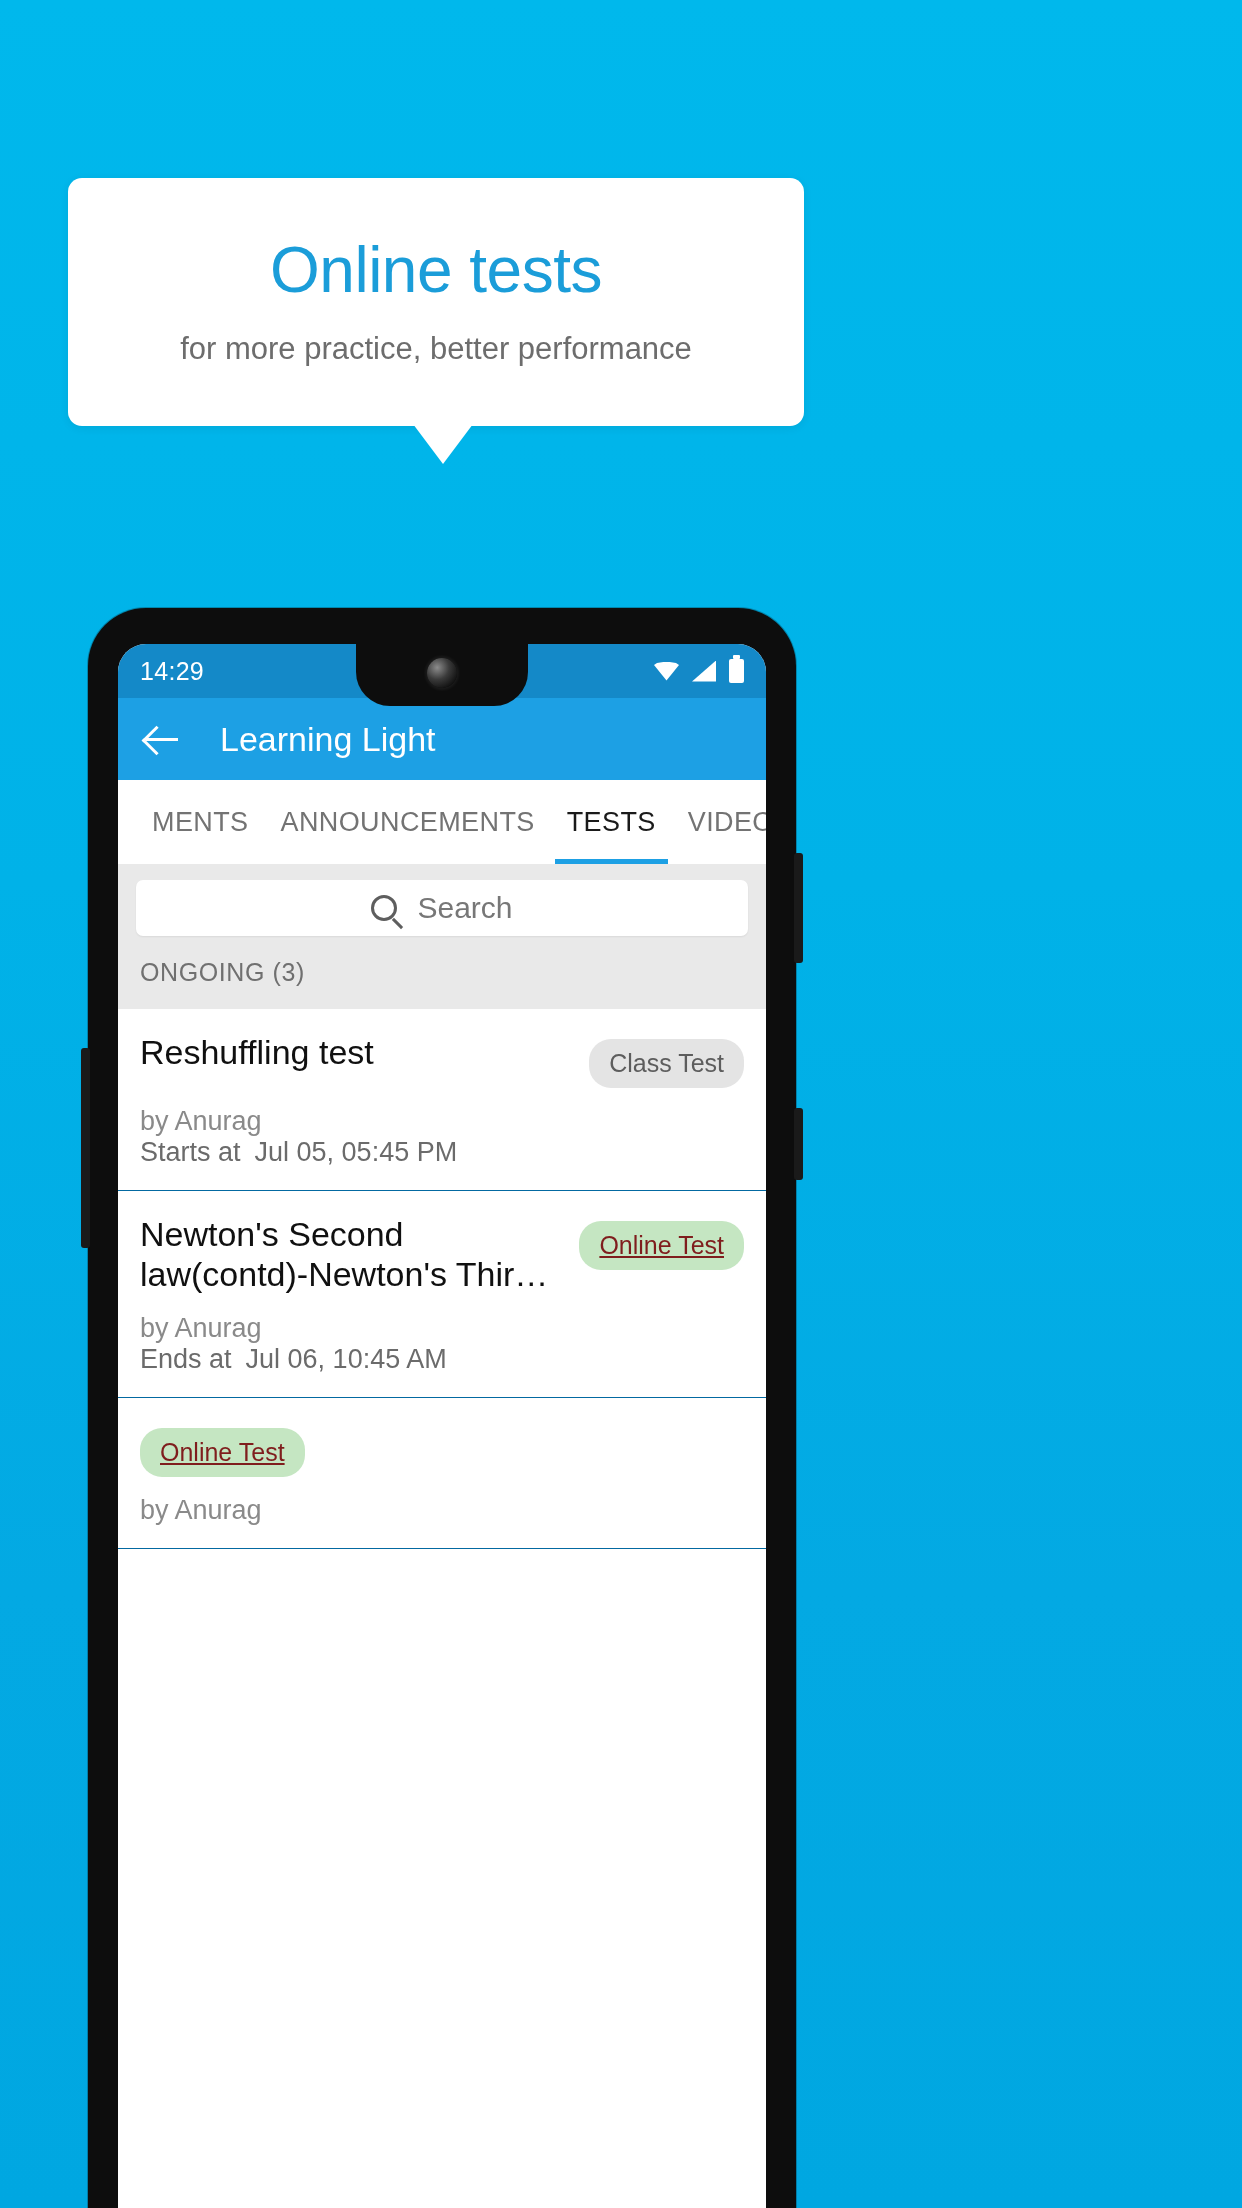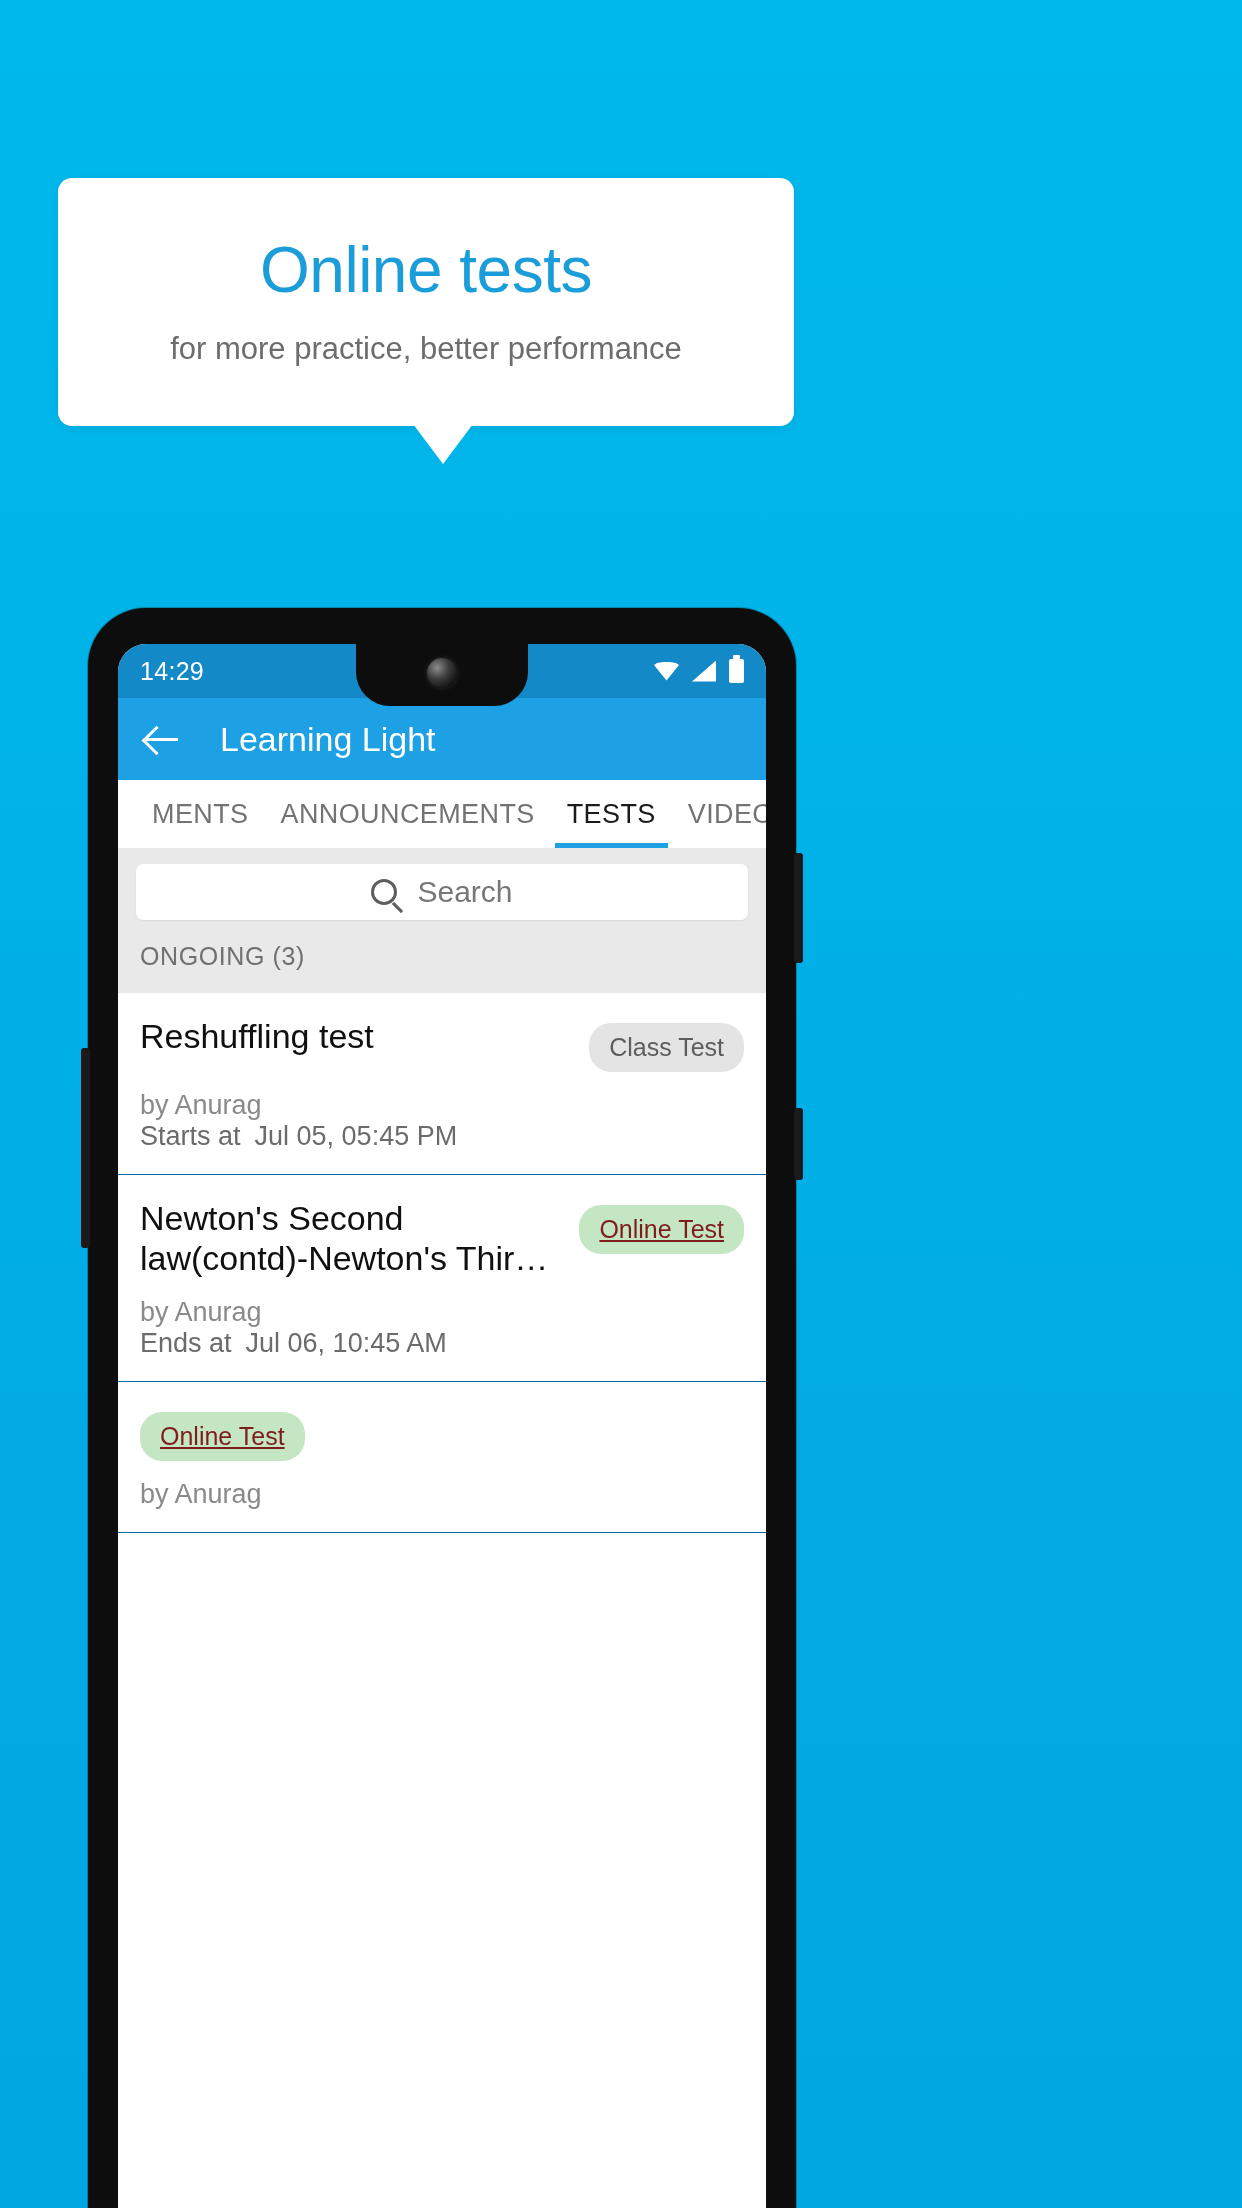--- a/index.html
+++ b/index.html
@@ -13,21 +13,21 @@
 
   
   .bg {
     position:absolute; inset:0;
     background:linear-gradient(180deg,#00b8ec 0%, #00b2e8 40%, #03a9e3 72%, #00a7e1 100%);
   }
 
   
   .promo-card {
     position:absolute;
-    left:58px; top:178px;
+    left:68px; top:178px;
     width:736px; height:248px;
     background:#ffffff;
     border-radius:14px;
     box-shadow:0 2px 10px rgba(0,0,0,.07);
     display:flex; flex-direction:column;
     align-items:center; justify-content:center;
   }
   .promo-title {
     font-size:64px;
     color:#1b9dd9;
@@ -163,21 +163,21 @@
   }
   .appbar-title {
     color:#ffffff;
     font-size:34px;
     font-weight:400;
     margin-left:36px;
   }
 
   
   .tabs {
-    height:68px;
+    height:84px;
     background:#ffffff;
     display:flex;
     align-items:stretch;
     padding-left:18px;
     position:relative;
     overflow:hidden;
   }
   .tab {
     display:flex; align-items:center;
     padding:0 16px;

